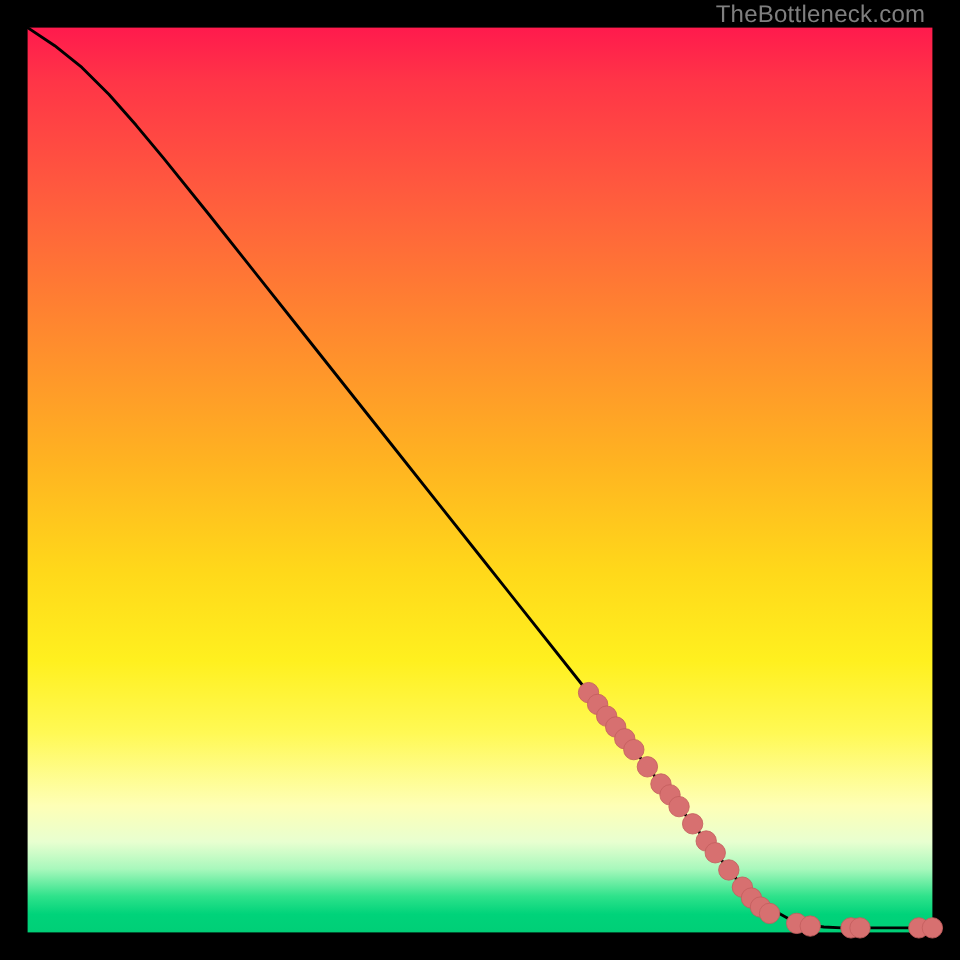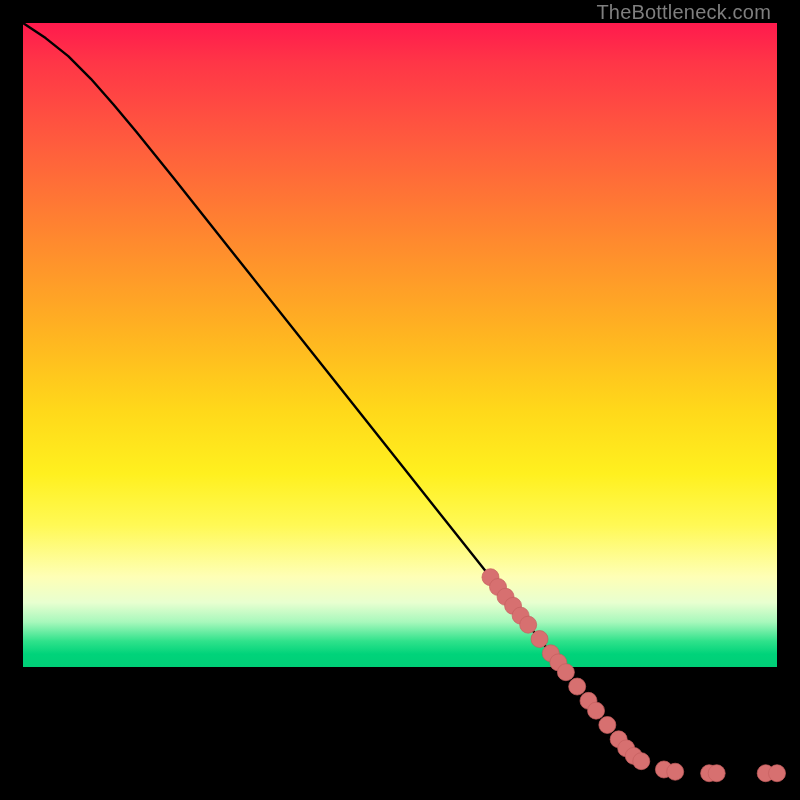--- a/index.html
+++ b/index.html
@@ -8,21 +8,21 @@
     height: 800px;
     background: #000;
     position: relative;
     font-family: Arial, Helvetica, sans-serif;
   }
   .frame {
     position: absolute;
     left: 23px;
     top: 23px;
     width: 754px;
-    height: 644px;
+    height: 754px;
     background: linear-gradient(to bottom,
       #ff1a4d 0%,
       #ff3547 6%,
       #ff5a3e 18%,
       #ff8a2e 34%,
       #ffb321 48%,
       #ffd81a 60%,
       #fff01f 70%,
       #fff955 78%,
       #feffb6 86%,

